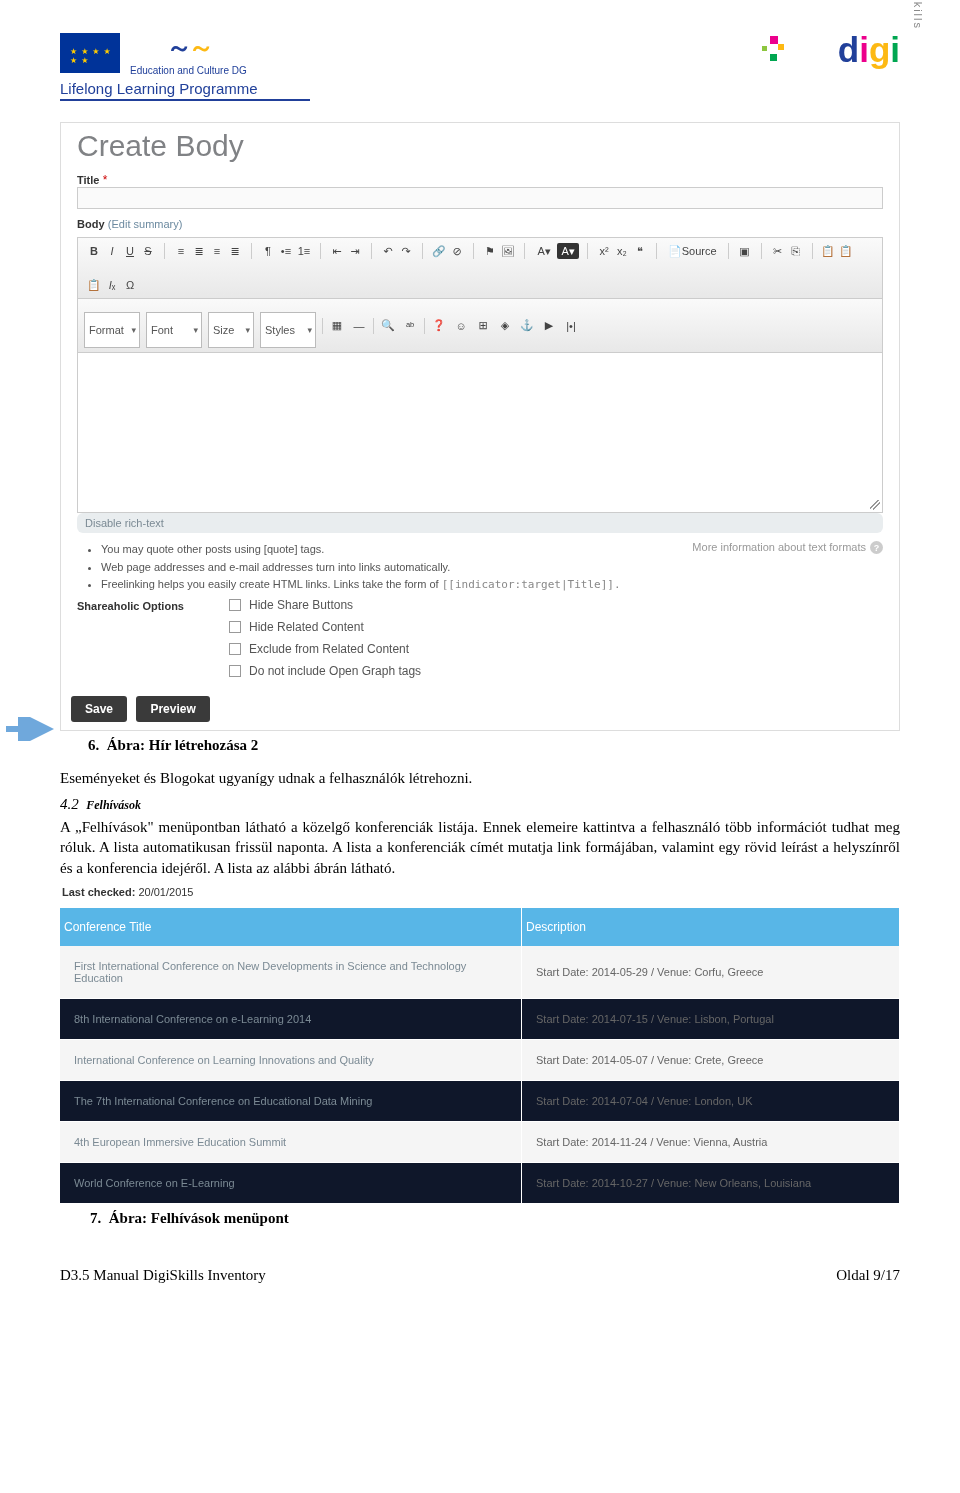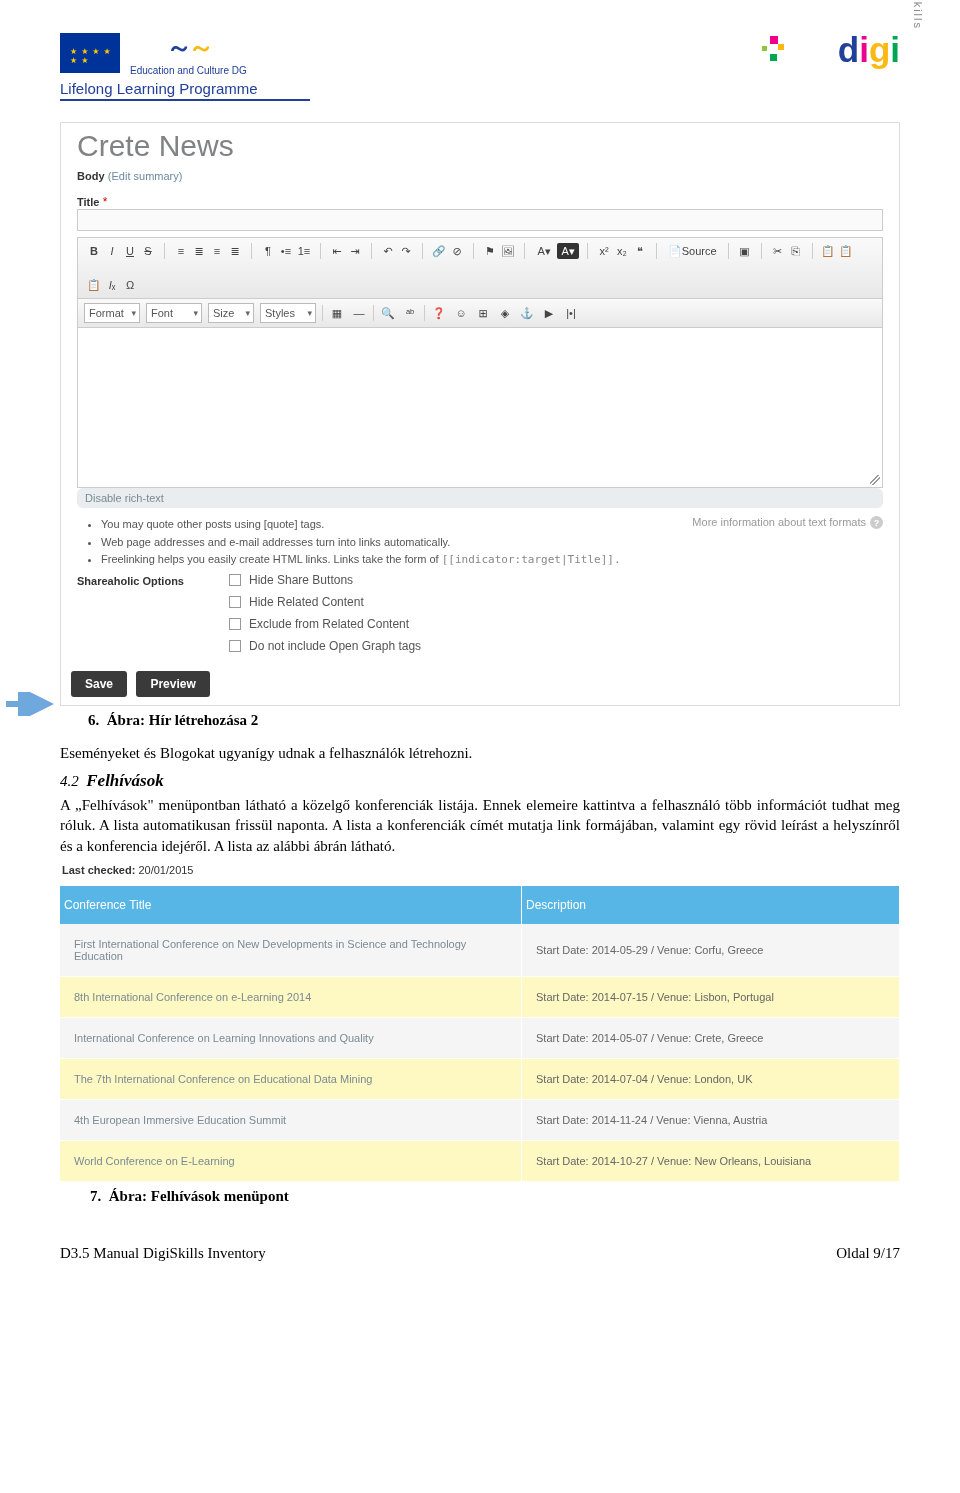--- a/index.html
+++ b/index.html
@@ -46,21 +46,21 @@
   .pad{ padding: 6px 16px; }
   .pg-title{ font-size:30px; color:#808285; font-weight:300; padding:6px 16px 4px; font-family:Arial,sans-serif;}
   .lbl{ font-weight:bold; font-size:11px; color:#333;}
   .req{ color:#c00; }
   .txtin{ width:100%; height:22px; border:1px solid #ccc; background:#fafafa; }
   .link-ish{ color:#6c8aa0; font-weight:normal; font-size:11px;}
   .toolbar{ border:1px solid #ccc; background:linear-gradient(#fafafa,#e8e8e8); padding:4px 6px; display:flex; flex-wrap:wrap; gap:6px; align-items:center;}
   .toolbar .grp{ display:flex; gap:2px; align-items:center; padding:1px 2px;}
   .tbtn{ width:16px;height:16px; display:inline-flex; align-items:center; justify-content:center; color:#444; font-size:11px; cursor:pointer; border:1px solid transparent; border-radius:2px;}
   .sep{ width:1px; height:16px; background:#ccc;}
-  .dd{ border:1px solid #bbb; background:#fff; height:20px; font-size:11px; padding:1px 14px 1px 4px; color:#555; min-width:56px; display:inline-flex; align-items:center; position:relative;}
+  .dd{ border:1px solid #bbb; background:#fff; height:36px; font-size:11px; padding:1px 14px 1px 4px; color:#555; min-width:56px; display:inline-flex; align-items:center; position:relative;margin-top:9px;}
   .dd::after{content:"▾"; position:absolute; right:3px; font-size:9px; color:#666;}
   .toolbar2{ border:1px solid #ccc; border-top:0; background:linear-gradient(#fafafa,#e8e8e8); padding:4px 6px; display:flex; gap:6px; align-items:center; flex-wrap:wrap;}
   .editor-area{ border:1px solid #ccc; border-top:0; height:160px; background:#fff; position:relative;}
   .resize-grip{ position:absolute; right:2px; bottom:2px; width:10px; height:10px; background:
     linear-gradient(135deg, transparent 0 40%, #999 40% 46%, transparent 46% 60%, #999 60% 66%, transparent 66%);}
   .disable-rt{ background:#e9edef; color:#7b8a94; font-size:11px; padding:4px 8px;border-radius:6px;}
   .hints{ display:flex; padding:8px 16px 6px; gap:20px;}
   .hints ul{ margin-left:24px; font-size:11px; color:#555; line-height:1.6;}
   .hints .more{ margin-left:auto; font-size:11px; color:#999; display:flex; align-items:flex-start; gap:4px;}
   .qmark{ width:13px;height:13px;border-radius:50%;background:#ccc;color:#fff;display:inline-flex;align-items:center;justify-content:center;font-size:9px;font-weight:bold;}
@@ -73,30 +73,30 @@
   .btnrow{ padding:8px 4px;}
   .btn{ display:inline-block; background:#3a3a3a; color:#fff; font-size:12px; padding:6px 14px; border-radius:3px; margin-right:6px; font-weight:bold; }
   .arrow-callout{ position:relative; height:0;}
   .arrow-callout svg{ position:absolute; left:-56px; top:-20px;}
 
   
   .caption{ text-align:left; font-weight:bold; margin:4px 0 14px 28px;}
   .para{ text-align:justify; line-height:1.35; margin-bottom:8px;}
   .sec-head{ margin: 6px 0 4px;}
   .sec-num{ font-style:italic; font-weight:normal;}
-  .sec-title{ font-style:italic; font-weight:bold; font-size:17px;}
+  .sec-title{ font-style:italic; font-weight:bold; font-size:12px;}
 
   
   .sc2{ font-family:Arial,sans-serif;}
   .sc2-title{ font-size:26px; color:#808285; font-weight:300; padding:8px 2px; font-family:Arial,sans-serif;}
   .lastchk{ font-size:11px; color:#333; padding:0 2px 10px;}
   .lastchk b{font-weight:bold;text-align:center;}
   table.conf{ width:100%; border-collapse:separate; border-spacing:0; font-size:12px;}
   table.conf th{ background:#58b6e7; color:#fff; text-align:left; font-weight:normal; padding:12px 4px; border-right:1px solid #fff;}
-  table.conf td{ padding:14px 14px; border-bottom:1px solid #fff; color:#666; background:#fef9c3; border-right:1px solid #fff; font-size:11px;}
+  table.conf td{ padding:14px 14px; border-bottom:1px solid #fff; color:#666; background:#0f172a; border-right:1px solid #fff; font-size:11px;}
   table.conf td:first-child{ color:#7b8a94;margin-top:48px;}
   table.conf tr:nth-child(even) td{ background:#f5f5f5;}
   table.conf td:first-child{ width:55%;}
 
   .caption2{ font-weight:bold; margin:6px 0 40px 30px;}
 
   .footer{ display:flex; justify-content:space-between; margin-top:40px;}
 </style>
 </head>
 <body>
@@ -114,28 +114,28 @@
     <hr class="hr-blue">
   </div>
   <div class="logo-right">
     <span class="px px1"></span><span class="px px2"></span><span class="px px3"></span><span class="px px4"></span>
     <span class="digi-word"><span class="c1">d</span><span class="c2">i</span><span class="c3">g</span><span class="c4">i</span></span>
     <span class="skills">skills</span>
   </div>
 </div>
 
 <div class="screenshot">
-  <div class="pg-title">Crete News</div>
+  <div class="pg-title">Create Body</div>
+  <div class="pad">
+    <span class="lbl">Title</span> <span class="req">*</span>
+    <div class="txtin"></div>
+  </div>
   <div class="pad" style="padding-top:2px;">
     <span class="lbl">Body</span>
     <span class="link-ish">(Edit summary)</span>
-  </div>
-  <div class="pad">
-    <span class="lbl">Title</span> <span class="req">*</span>
-    <div class="txtin"></div>
   </div>
   <div style="padding:0 16px;">
     <div class="toolbar">
       <div class="grp">
         <span class="tbtn">
             <b>B</b>
           </span>
         <span class="tbtn">
             <i>I</i>
           </span>

